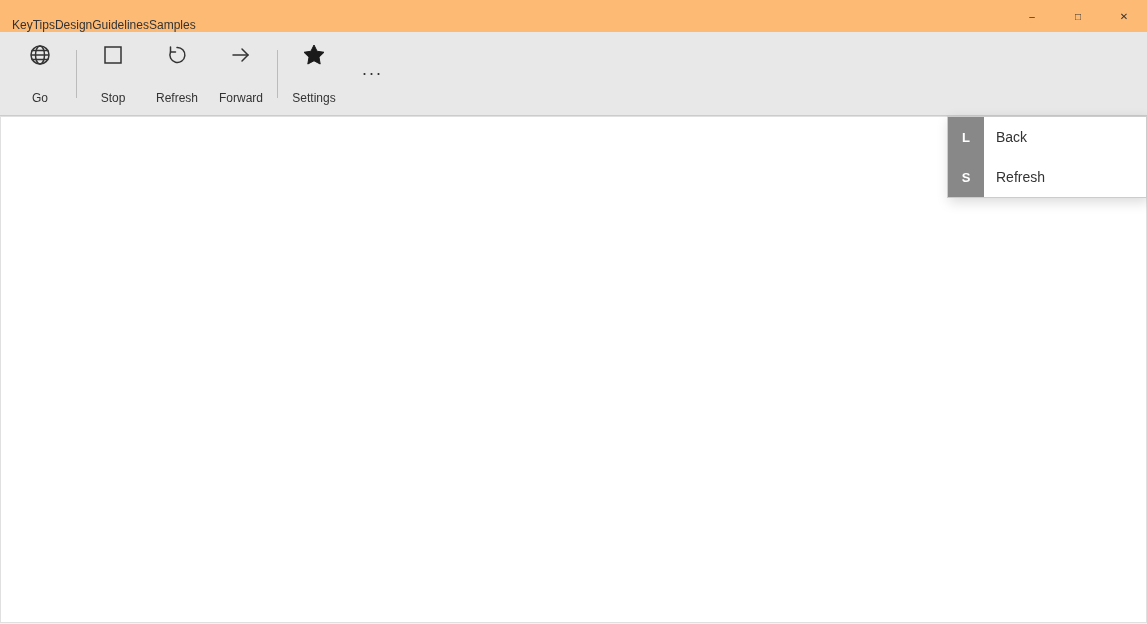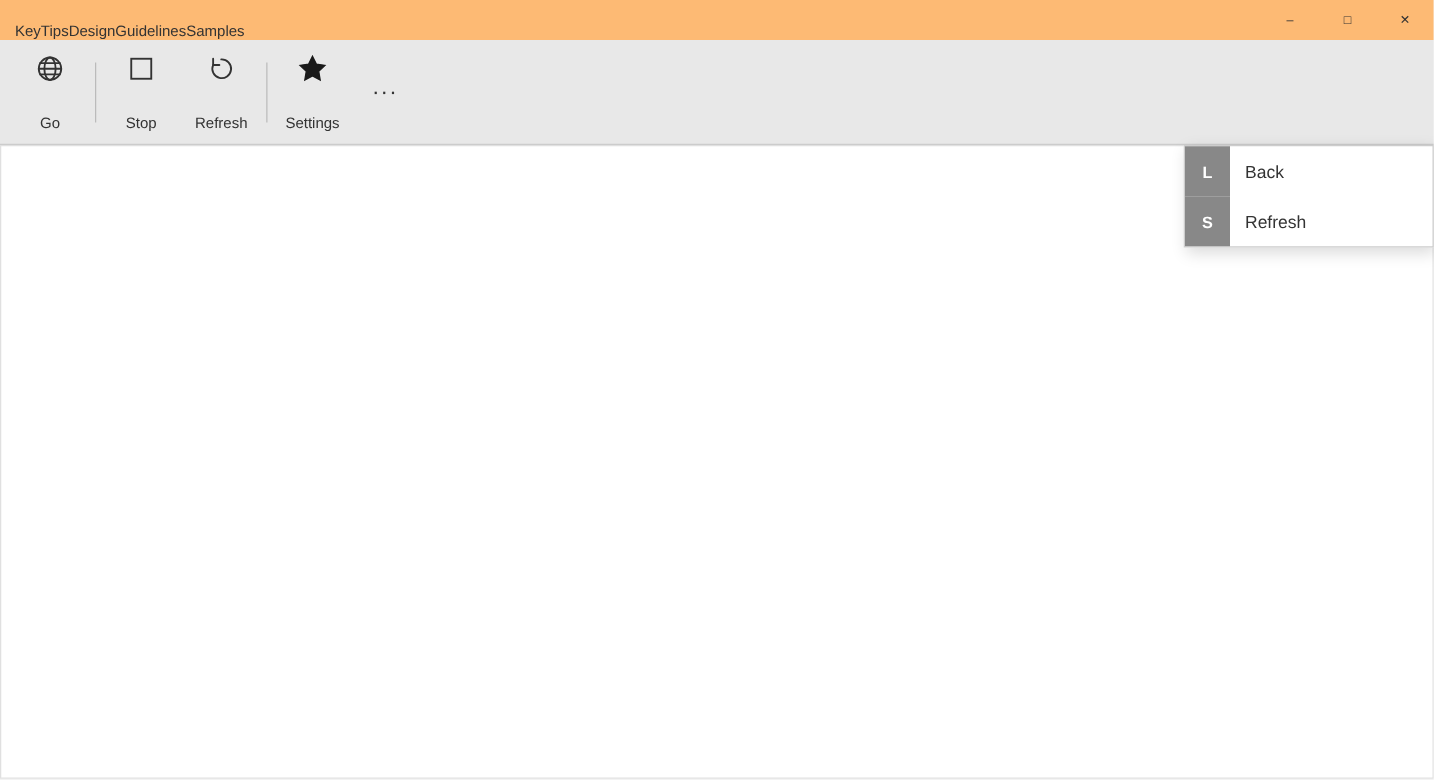--- a/index.html
+++ b/index.html
@@ -204,20 +204,29 @@
     <span class="toolbar-icon">
       <svg class="icon-svg" viewBox="0 0 24 24" fill="none" stroke="#333" stroke-width="1.5">
         <path d="M12 4.5A7.5 7.5 0 1 1 5.5 9" stroke-linecap="round"></path>
         <polyline points="5.5,4 5.5,9 10.5,9" stroke-linecap="round" stroke-linejoin="round"></polyline>
       </svg>
     </span>
     <span class="toolbar-label">Refresh</span>
   </div>
 
 
+  <div class="toolbar-btn">
+    <span class="toolbar-icon">
+      <svg class="icon-svg" viewBox="0 0 24 24" fill="none" stroke="#333" stroke-width="1.5">
+        <line x1="4" y1="12" x2="19" y2="12" stroke-linecap="round"></line>
+        <polyline points="13,6 19,12 13,18" stroke-linecap="round" stroke-linejoin="round"></polyline>
+      </svg>
+    </span>
+    <span class="toolbar-label">Forward</span>
+  </div>
 
   <div class="toolbar-separator"></div>
 
   <div class="toolbar-btn">
     <span class="toolbar-icon star-icon">
       <svg class="icon-svg" viewBox="0 0 24 24" fill="#1a1a1a" stroke="#1a1a1a" stroke-width="1">
         <polygon points="12,2 15.09,8.26 22,9.27 17,14.14 18.18,21.02 12,17.77 5.82,21.02 7,14.14 2,9.27 8.91,8.26"></polygon>
       </svg>
     </span>
     <span class="toolbar-label">Settings</span>

